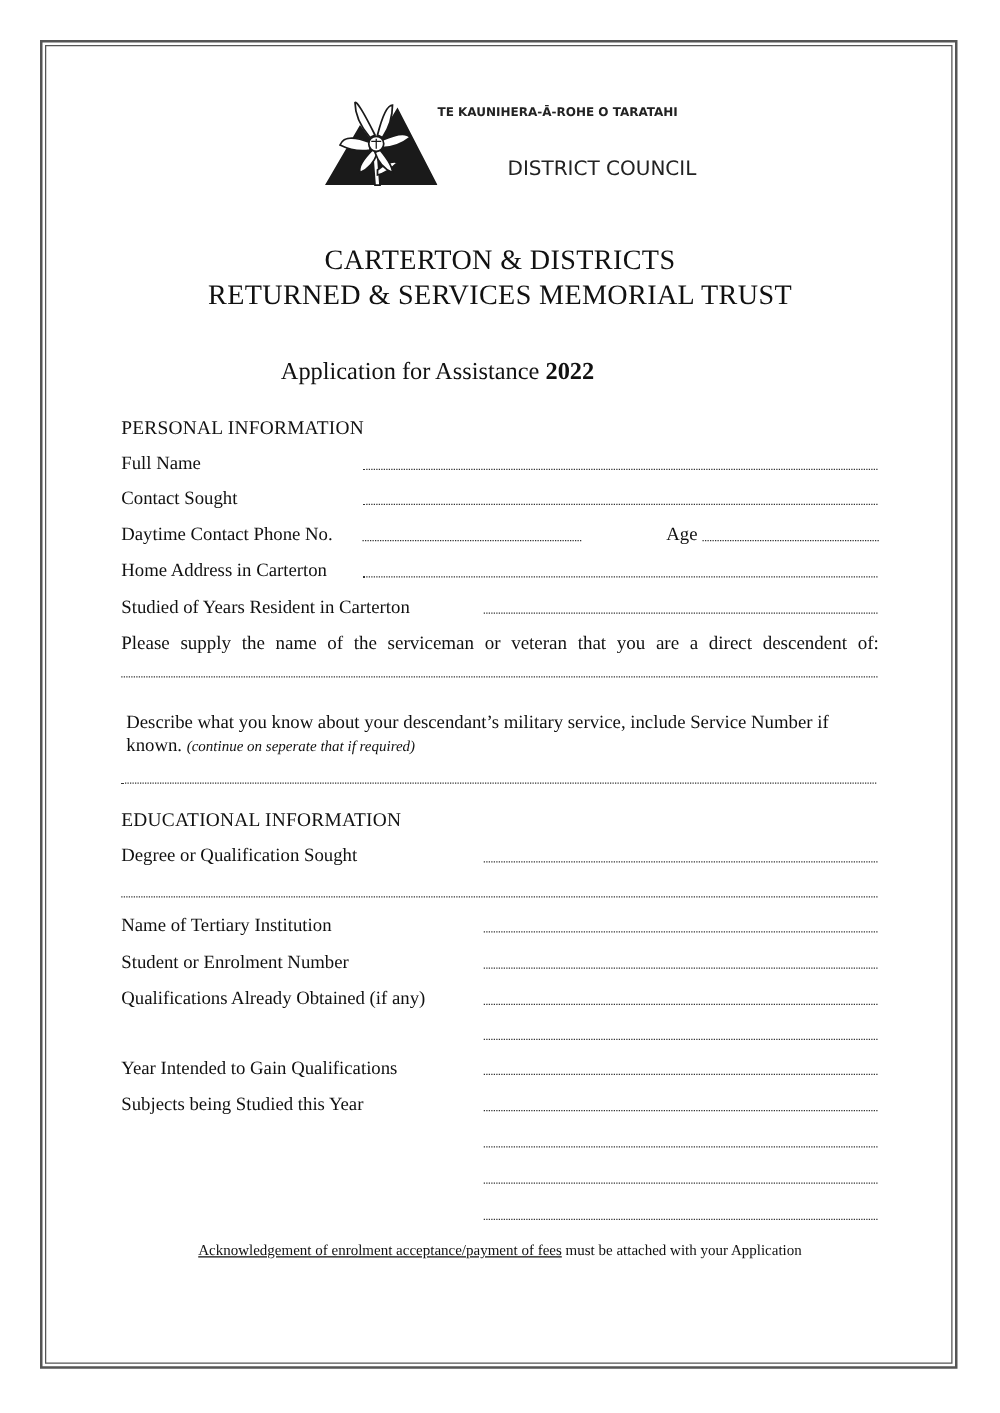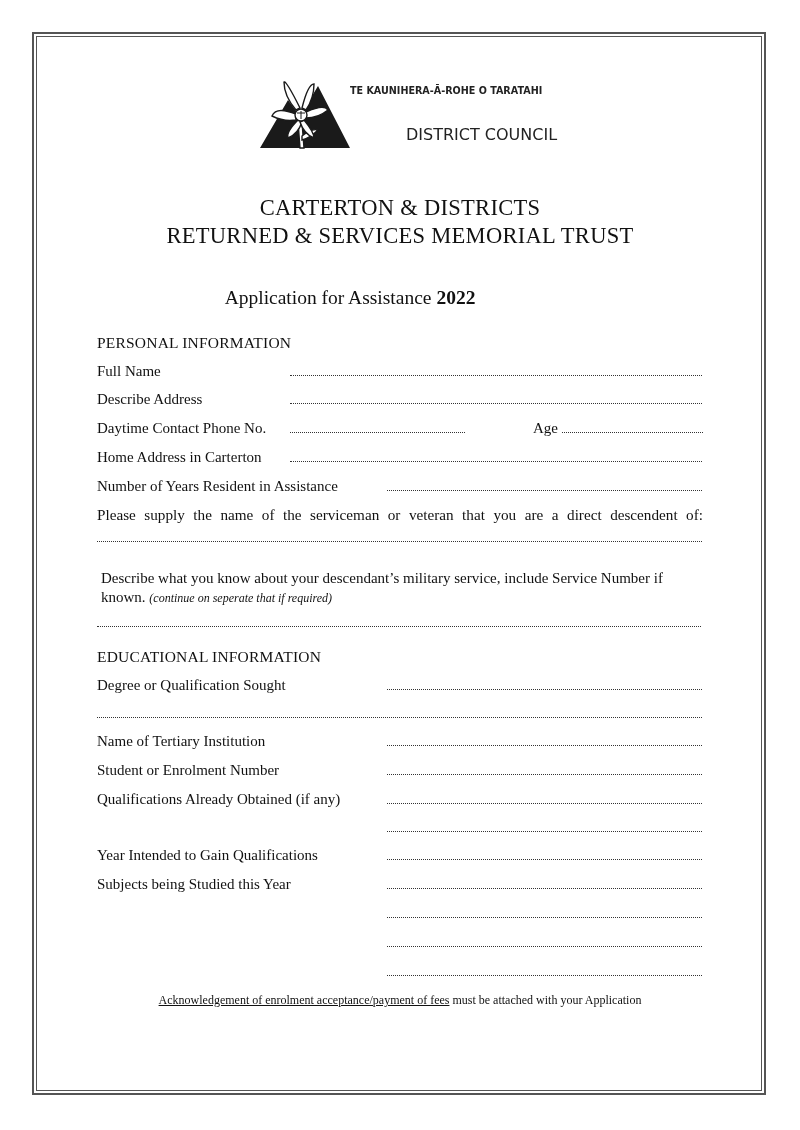--- a/index.html
+++ b/index.html
@@ -63,32 +63,32 @@
 <div class="title" style="top:195px;">CARTERTON &amp; DISTRICTS</div>
 <div class="title" style="top:223px;">RETURNED &amp; SERVICES MEMORIAL TRUST</div>
 
 <div class="subtitle"><span>Application for Assistance </span><b>2022</b></div>
 
 <div class="section" style="top:334px;">PERSONAL INFORMATION</div>
 
 <div class="lbl" style="top:363px;">Full Name</div>
 <div class="dots" style="left:290px; width:412px; top:372px;"></div>
 
-<div class="lbl" style="top:391px;">Describe Address</div>
+<div class="lbl" style="top:391px;">Contact Sought</div>
 <div class="dots" style="left:290px; width:412px; top:400px;"></div>
 
 <div class="lbl" style="top:420px;">Daytime Contact Phone No.</div>
 <div class="dots" style="left:290px; width:175px; top:429px;"></div>
 <div class="lbl" style="left:533px; top:420px;">Age</div>
 <div class="dots" style="left:562px; width:141px; top:429px;"></div>
 
 <div class="lbl" style="top:449px;">Home Address in Carterton</div>
 <div class="dots" style="left:290px; width:412px; top:458px;"></div>
 
-<div class="lbl" style="top:478px;">Number of Years Resident in Assistance</div>
+<div class="lbl" style="top:478px;">Studied of Years Resident in Carterton</div>
 <div class="dots" style="left:387px; width:315px; top:487px;"></div>
 
 <div class="para" style="top:506px;">Please supply the name of the serviceman or veteran that you are a direct descendent of:</div>
 <div class="dots" style="left:97px; width:605px; top:538px;"></div>
 
 <div class="desc" style="top:569px;"><span>Describe what you know about your descendant’s military service, include Service Number if known.</span> <i>(continue on seperate that if required)</i></div>
 <div class="dots" style="left:97px; width:604px; top:623px; border-bottom: 1.6px dotted #333;"></div>
 
 <div class="section" style="top:648px;">EDUCATIONAL INFORMATION</div>
 

